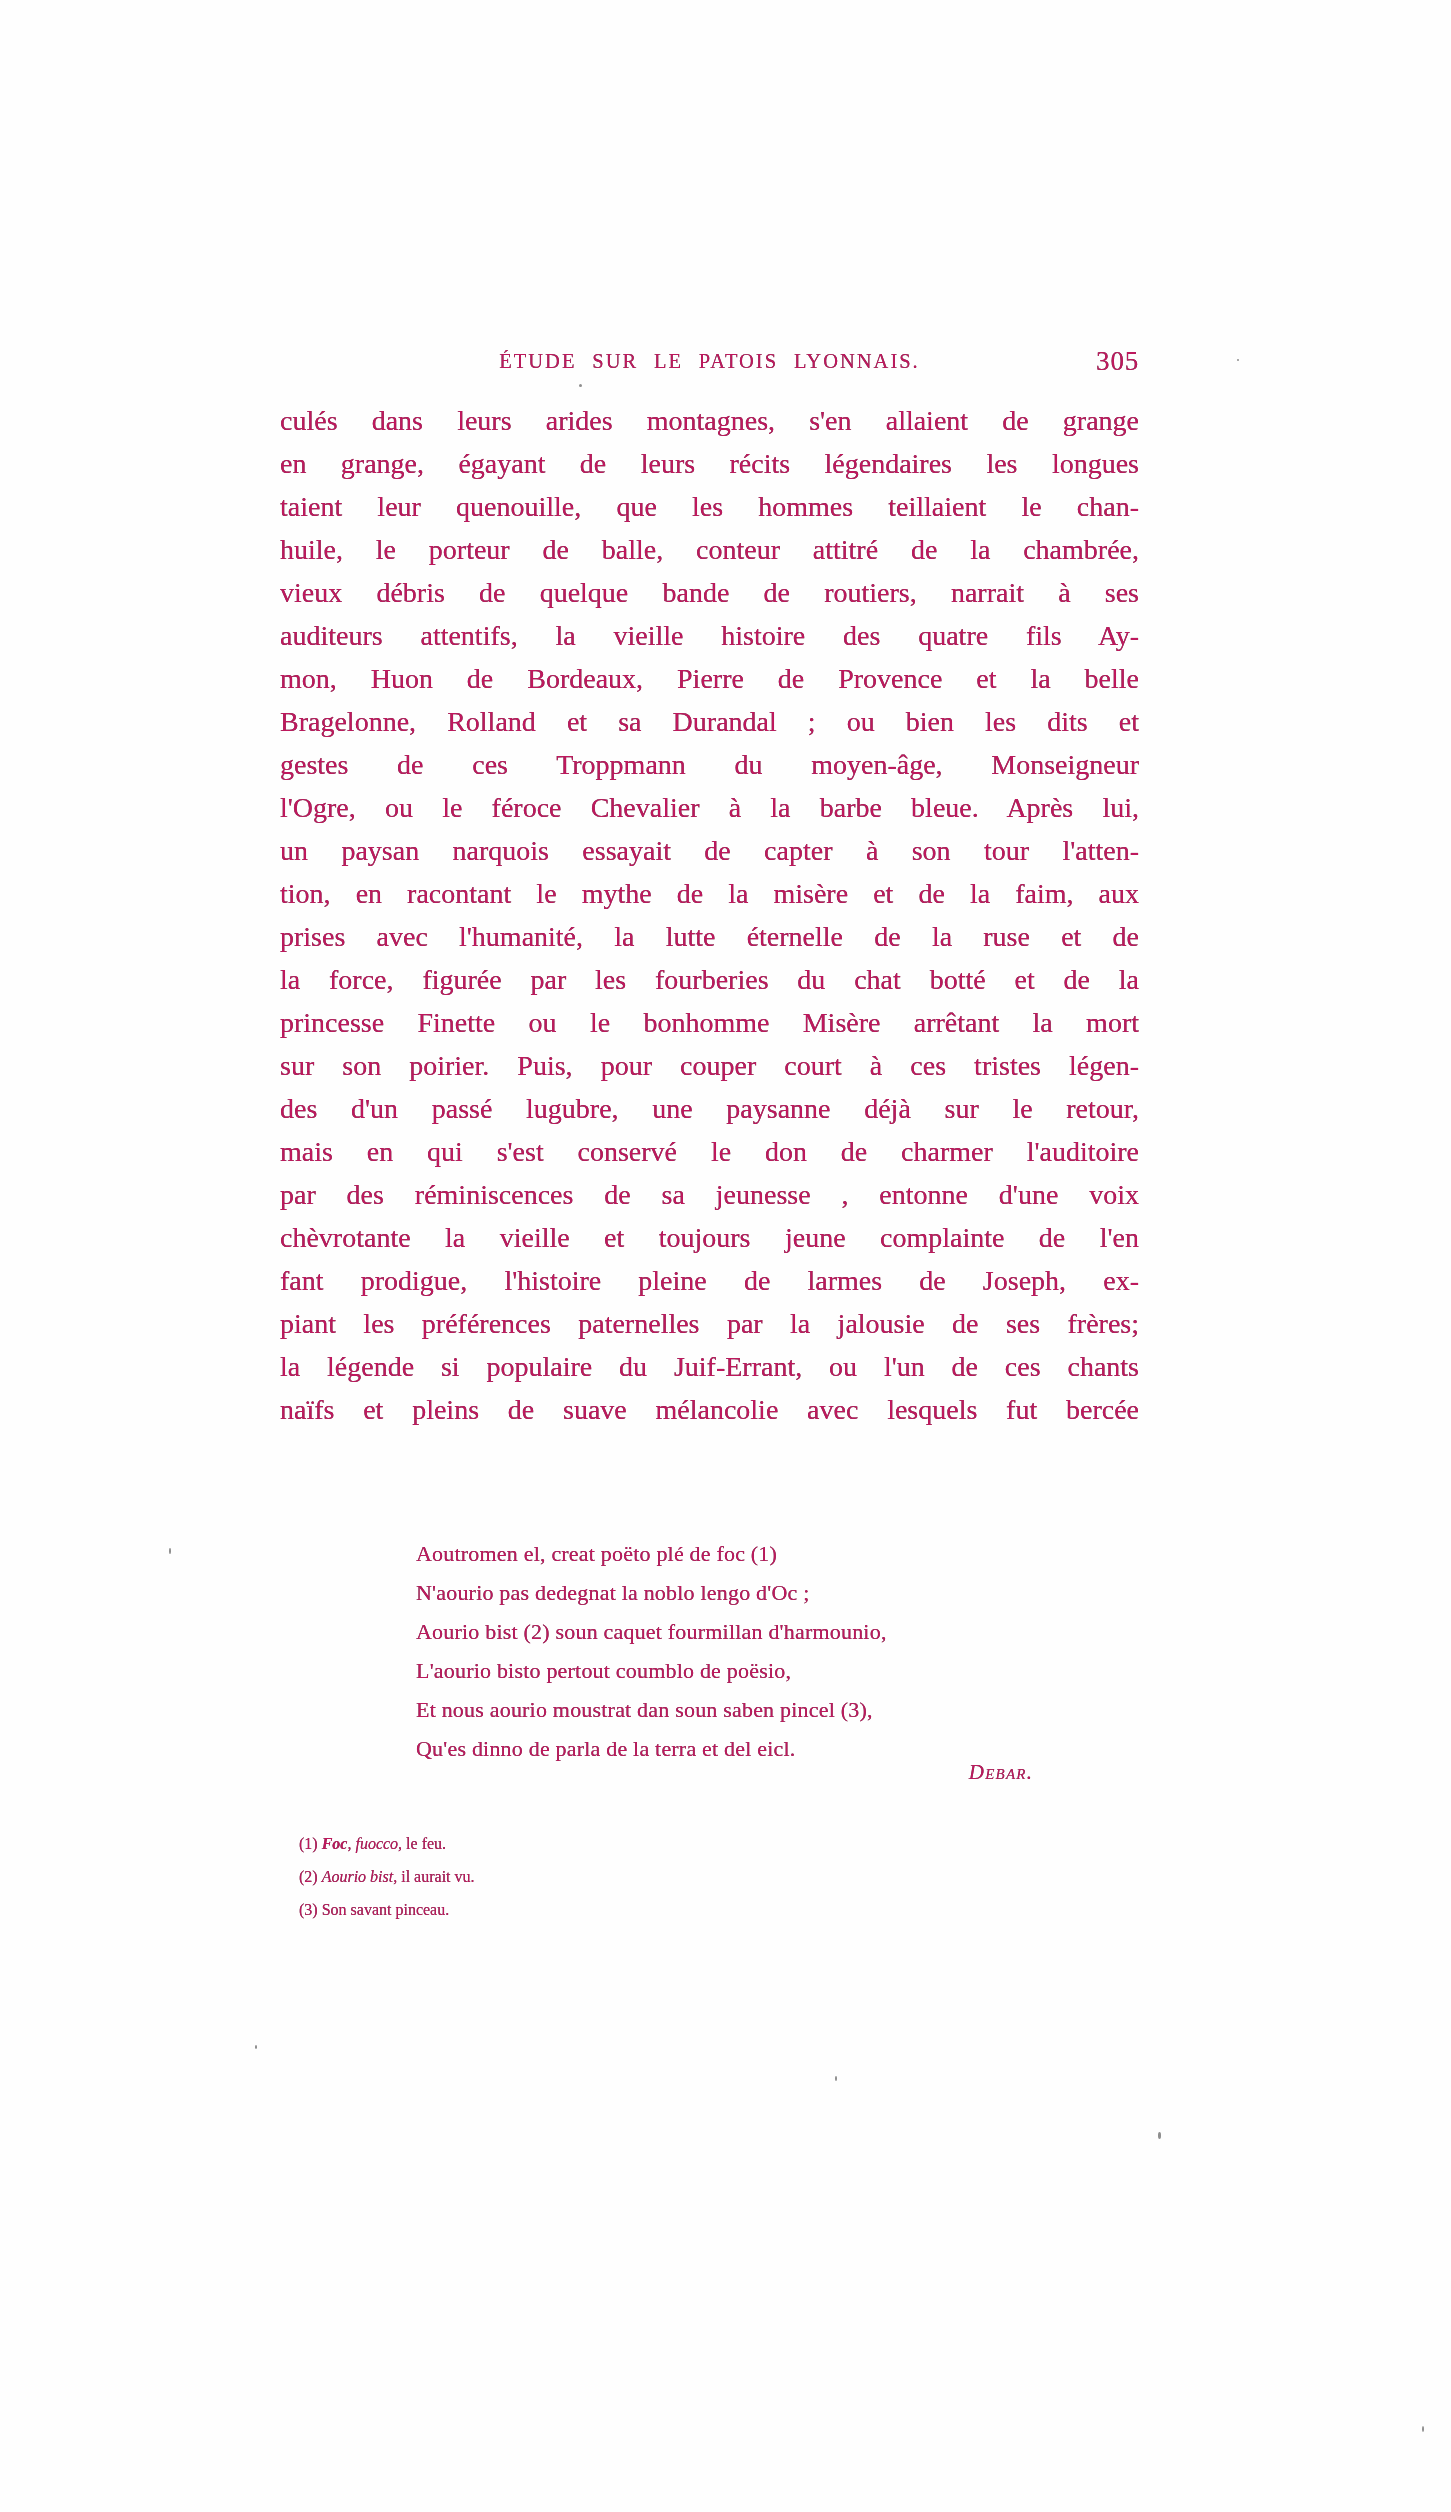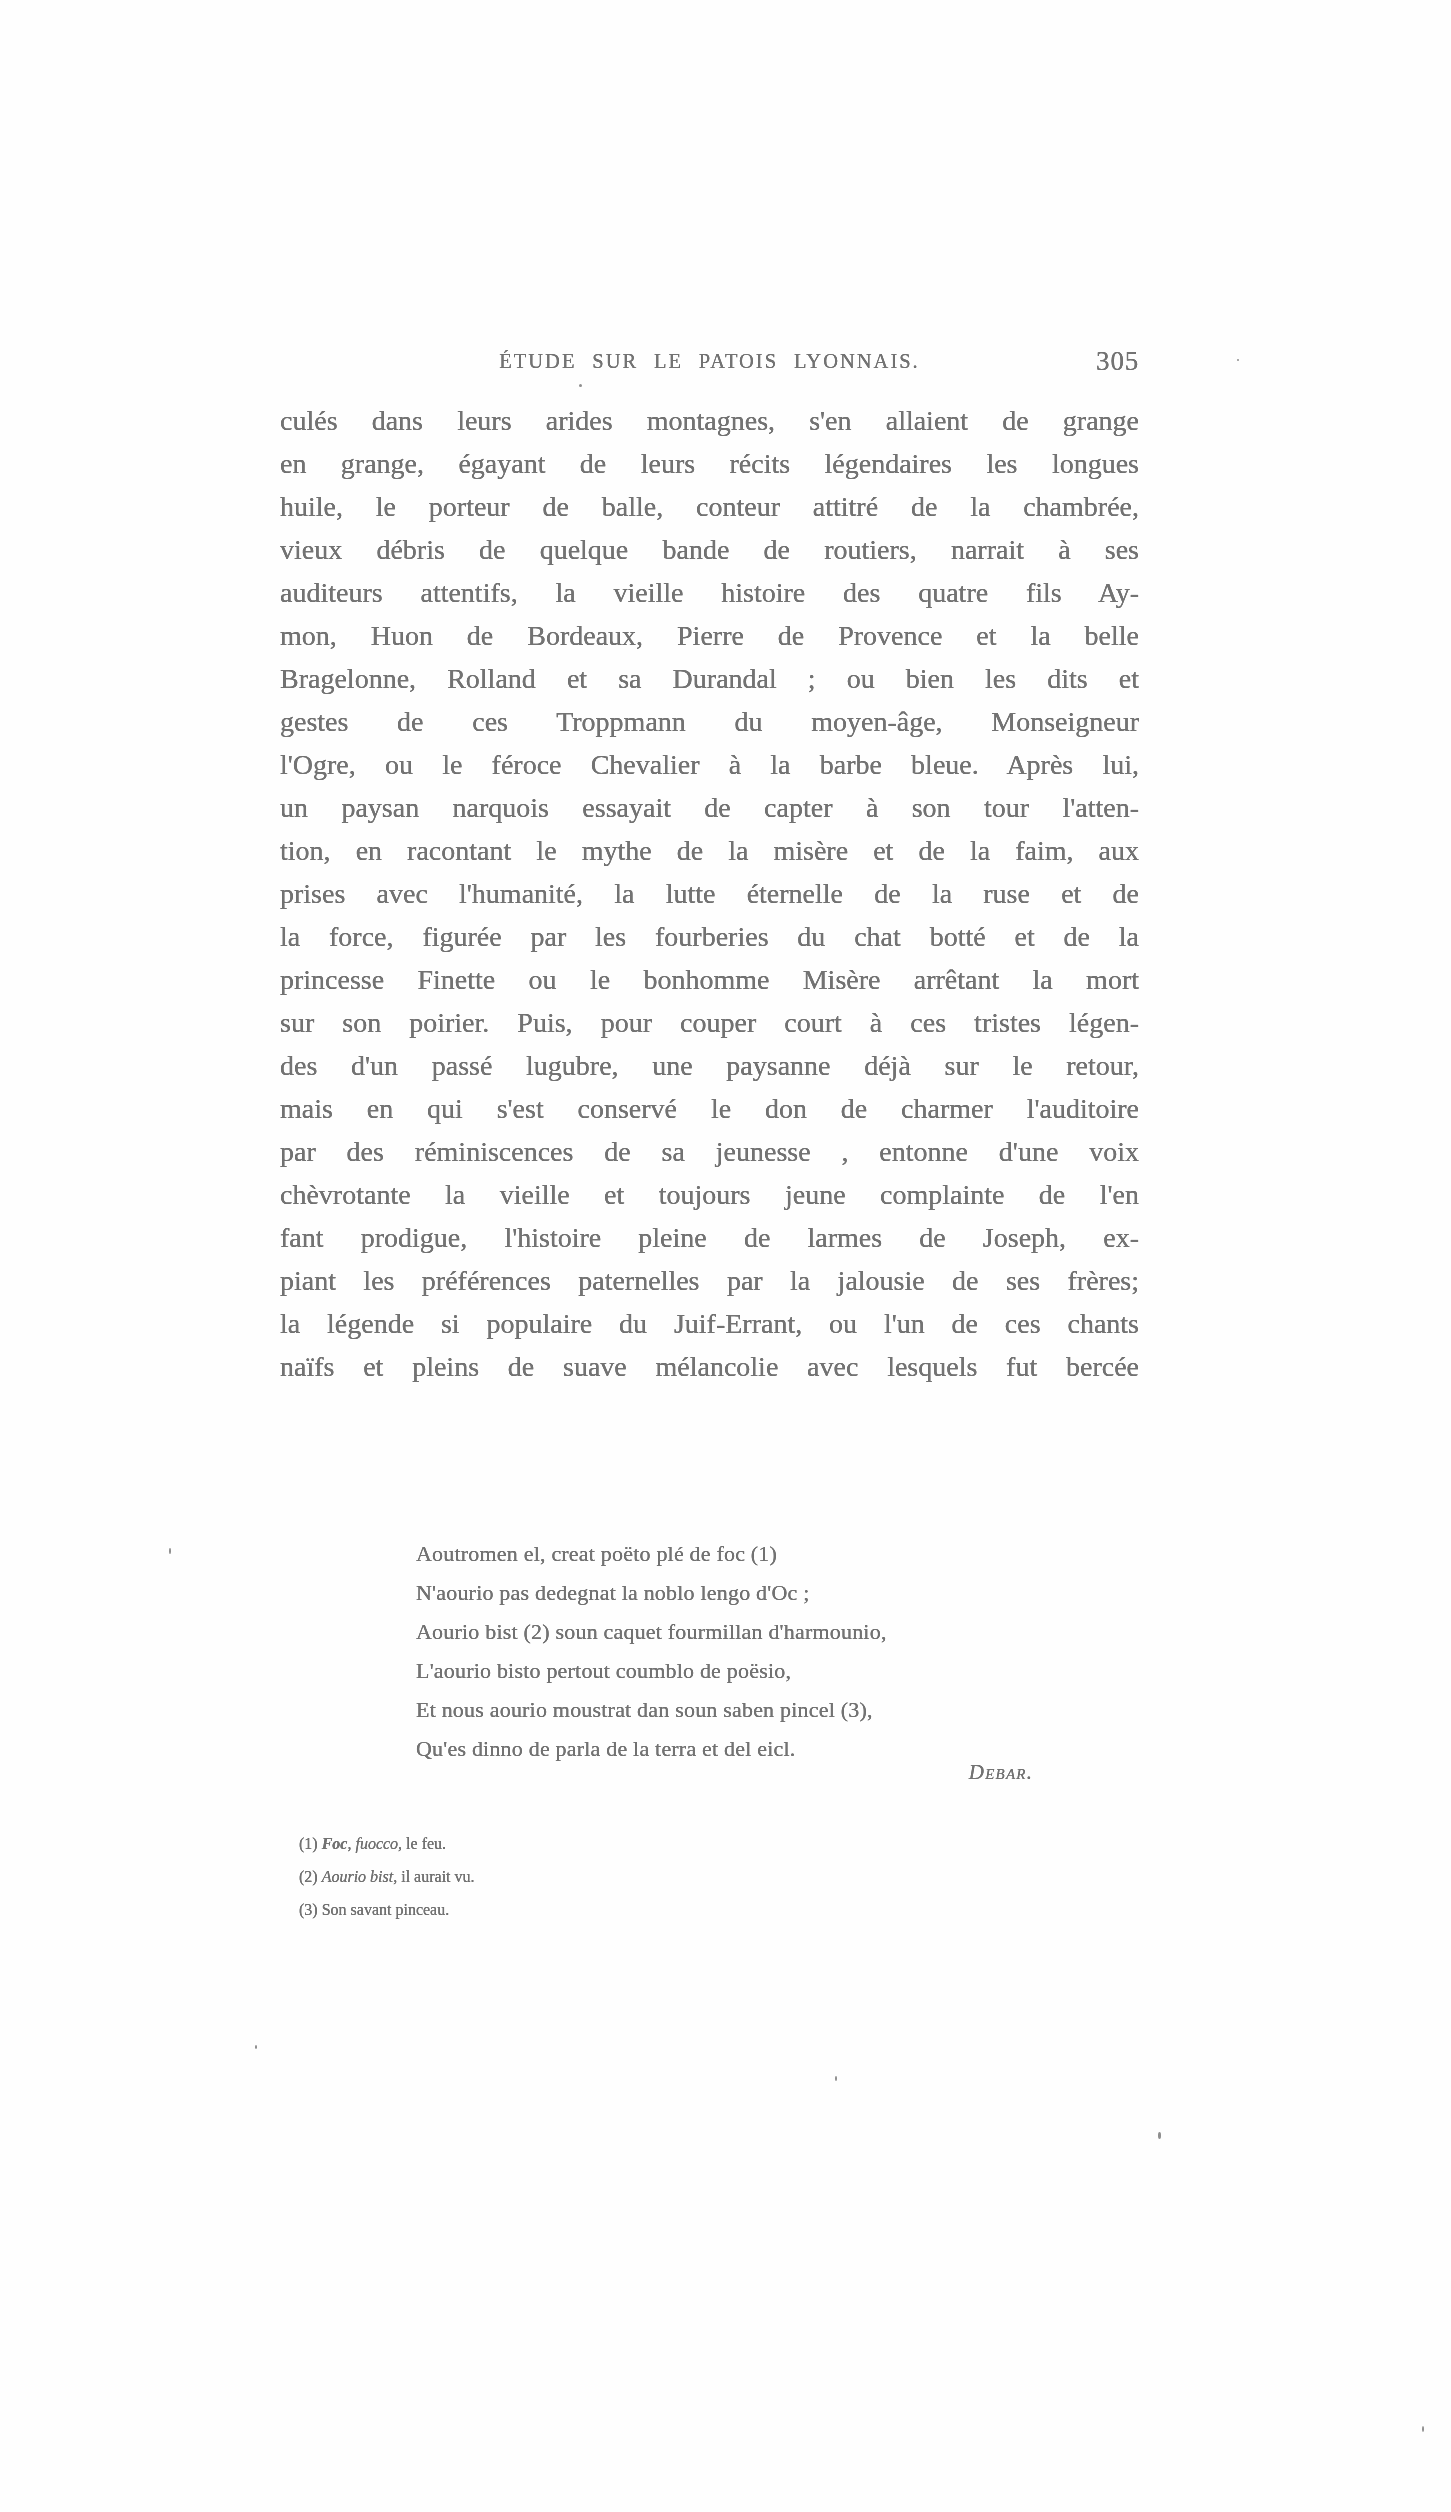--- a/index.html
+++ b/index.html
@@ -7,21 +7,21 @@
     padding: 0;
     background: #e8e8e8;
   }
   .page {
     position: relative;
     width: 1452px;
     height: 2512px;
     background: #fefefe;
     overflow: hidden;
     font-family: "Liberation Serif", "DejaVu Serif", serif;
-    color: #737373;
+    color: #be185d;
     text-shadow: 0 0 0.5px rgba(20,20,20,0.75);
   }
   .header {
     position: absolute;
     left: 280px;
     top: 342px;
     width: 859px;
     height: 33px;
   }
   .running-title {
@@ -110,20 +110,21 @@
 <div class="page">
 
   <header class="header">
     <span class="running-title">ÉTUDE SUR LE PATOIS LYONNAIS.</span>
     <span class="page-number">305</span>
   </header>
 
   <main class="body-text">
       <div class="body-line">culés dans leurs arides montagnes, s'en allaient de grange</div>
       <div class="body-line">en grange, égayant de leurs récits légendaires les longues</div>
+      <div class="body-line">taient leur quenouille, que les hommes teillaient le chan-</div>
       <div class="body-line">huile, le porteur de balle, conteur attitré de la chambrée,</div>
       <div class="body-line">vieux débris de quelque bande de routiers, narrait à ses</div>
       <div class="body-line">auditeurs attentifs, la vieille histoire des quatre fils Ay-</div>
       <div class="body-line">mon, Huon de Bordeaux, Pierre de Provence et la belle</div>
       <div class="body-line">Bragelonne, Rolland et sa Durandal ; ou bien les dits et</div>
       <div class="body-line">gestes de ces Troppmann du moyen-âge, Monseigneur</div>
       <div class="body-line">l'Ogre, ou le féroce Chevalier à la barbe bleue. Après lui,</div>
       <div class="body-line">un paysan narquois essayait de capter à son tour l'atten-</div>
       <div class="body-line">tion, en racontant le mythe de la misère et de la faim, aux</div>
       <div class="body-line">prises avec l'humanité, la lutte éternelle de la ruse et de</div>

